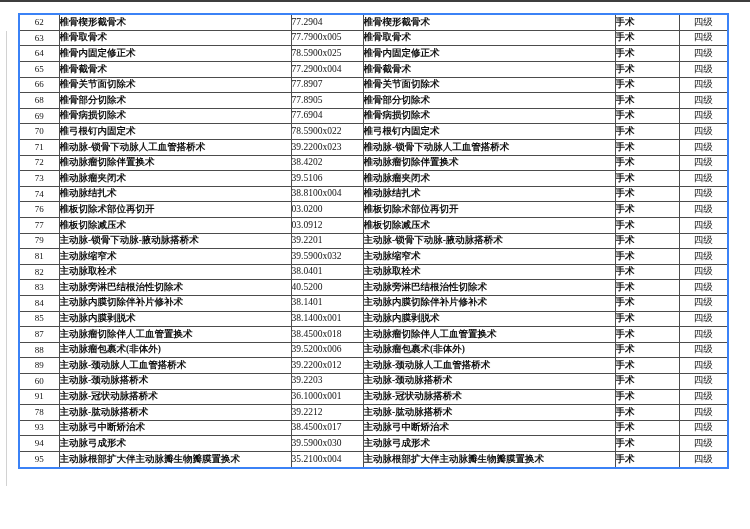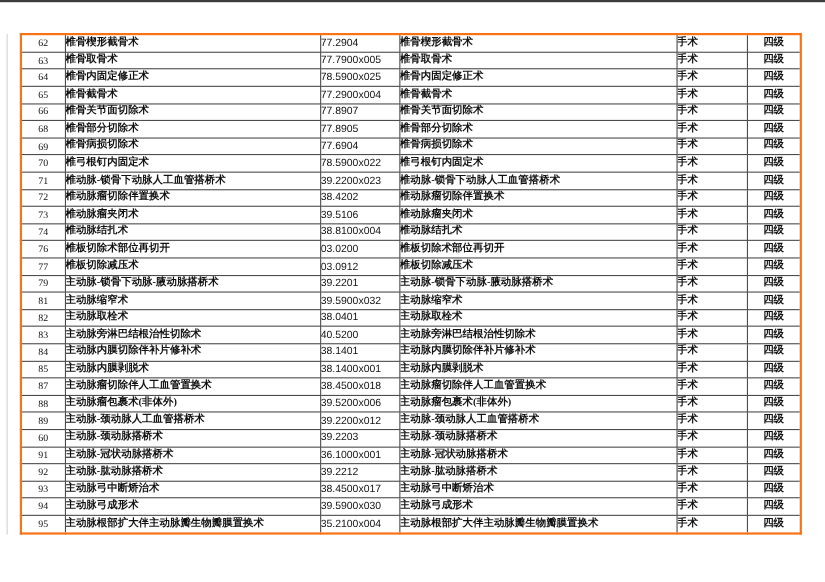--- a/index.html
+++ b/index.html
@@ -19,25 +19,25 @@
     background: #3d3d3d;
   }
   .page-edge-shadow {
     position: absolute;
     left: 6px; top: 31px;
     width: 1px; height: 455px;
     background: #d2d2d2;
   }
   table.proc-table {
     position: absolute;
-    left: 18px; top: 30px;
+    left: 18px; top: 13px;
     width: 709px; height: 456px;
     border-collapse: collapse;
     table-layout: fixed;
-    border: 2px solid #f97316;
+    border: 2px solid #3b82f6;
   }
   table.proc-table td {
     border: 1px solid #4c4c4c;
     vertical-align: middle;
     white-space: nowrap;
     overflow: hidden;
     padding: 0;
     line-height: 1;
   }
   td.c0 {
@@ -50,40 +50,40 @@
     width: 232px;
     text-align: left;
     padding-left: 6px;
     font-size: 9.5px;
     font-weight: 600;
   }
   td.c2 {
     width: 72px;
     text-align: left;
     padding-left: 5px;
-    font-family: Liberation Sans, sans-serif;
+    font-family: Liberation Serif, serif;
     font-size: 9.5px;
   }
   td.c3 {
     width: 252px;
     text-align: left;
     padding-left: 5px;
     font-size: 9.5px;
     font-weight: 600;
   }
   td.c4 {
     width: 64px;
     font-size: 9.5px;
     font-weight: 600;
   }
   td.c5 {
     width: 49px;
     text-align: center;
     font-size: 9.5px;
-    font-weight: 700;
+    font-weight: 400;
   }
 </style>
 </head>
 <body>
 
 <div class="top-rule"></div>
 <div class="page-edge-shadow"></div>
 
 <table class="proc-table">
   <tbody>
@@ -281,21 +281,21 @@
       </tr>
       <tr>
         <td class="c0">91</td>
         <td class="c1">主动脉-冠状动脉搭桥术</td>
         <td class="c2">36.1000x001</td>
         <td class="c3">主动脉-冠状动脉搭桥术</td>
         <td class="c4">手术</td>
         <td class="c5">四级</td>
       </tr>
       <tr>
-        <td class="c0">92</td>
+        <td class="c0">78</td>
         <td class="c1">主动脉-肱动脉搭桥术</td>
         <td class="c2">39.2212</td>
         <td class="c3">主动脉-肱动脉搭桥术</td>
         <td class="c4">手术</td>
         <td class="c5">四级</td>
       </tr>
       <tr>
         <td class="c0">93</td>
         <td class="c1">主动脉弓中断矫治术</td>
         <td class="c2">38.4500x017</td>

